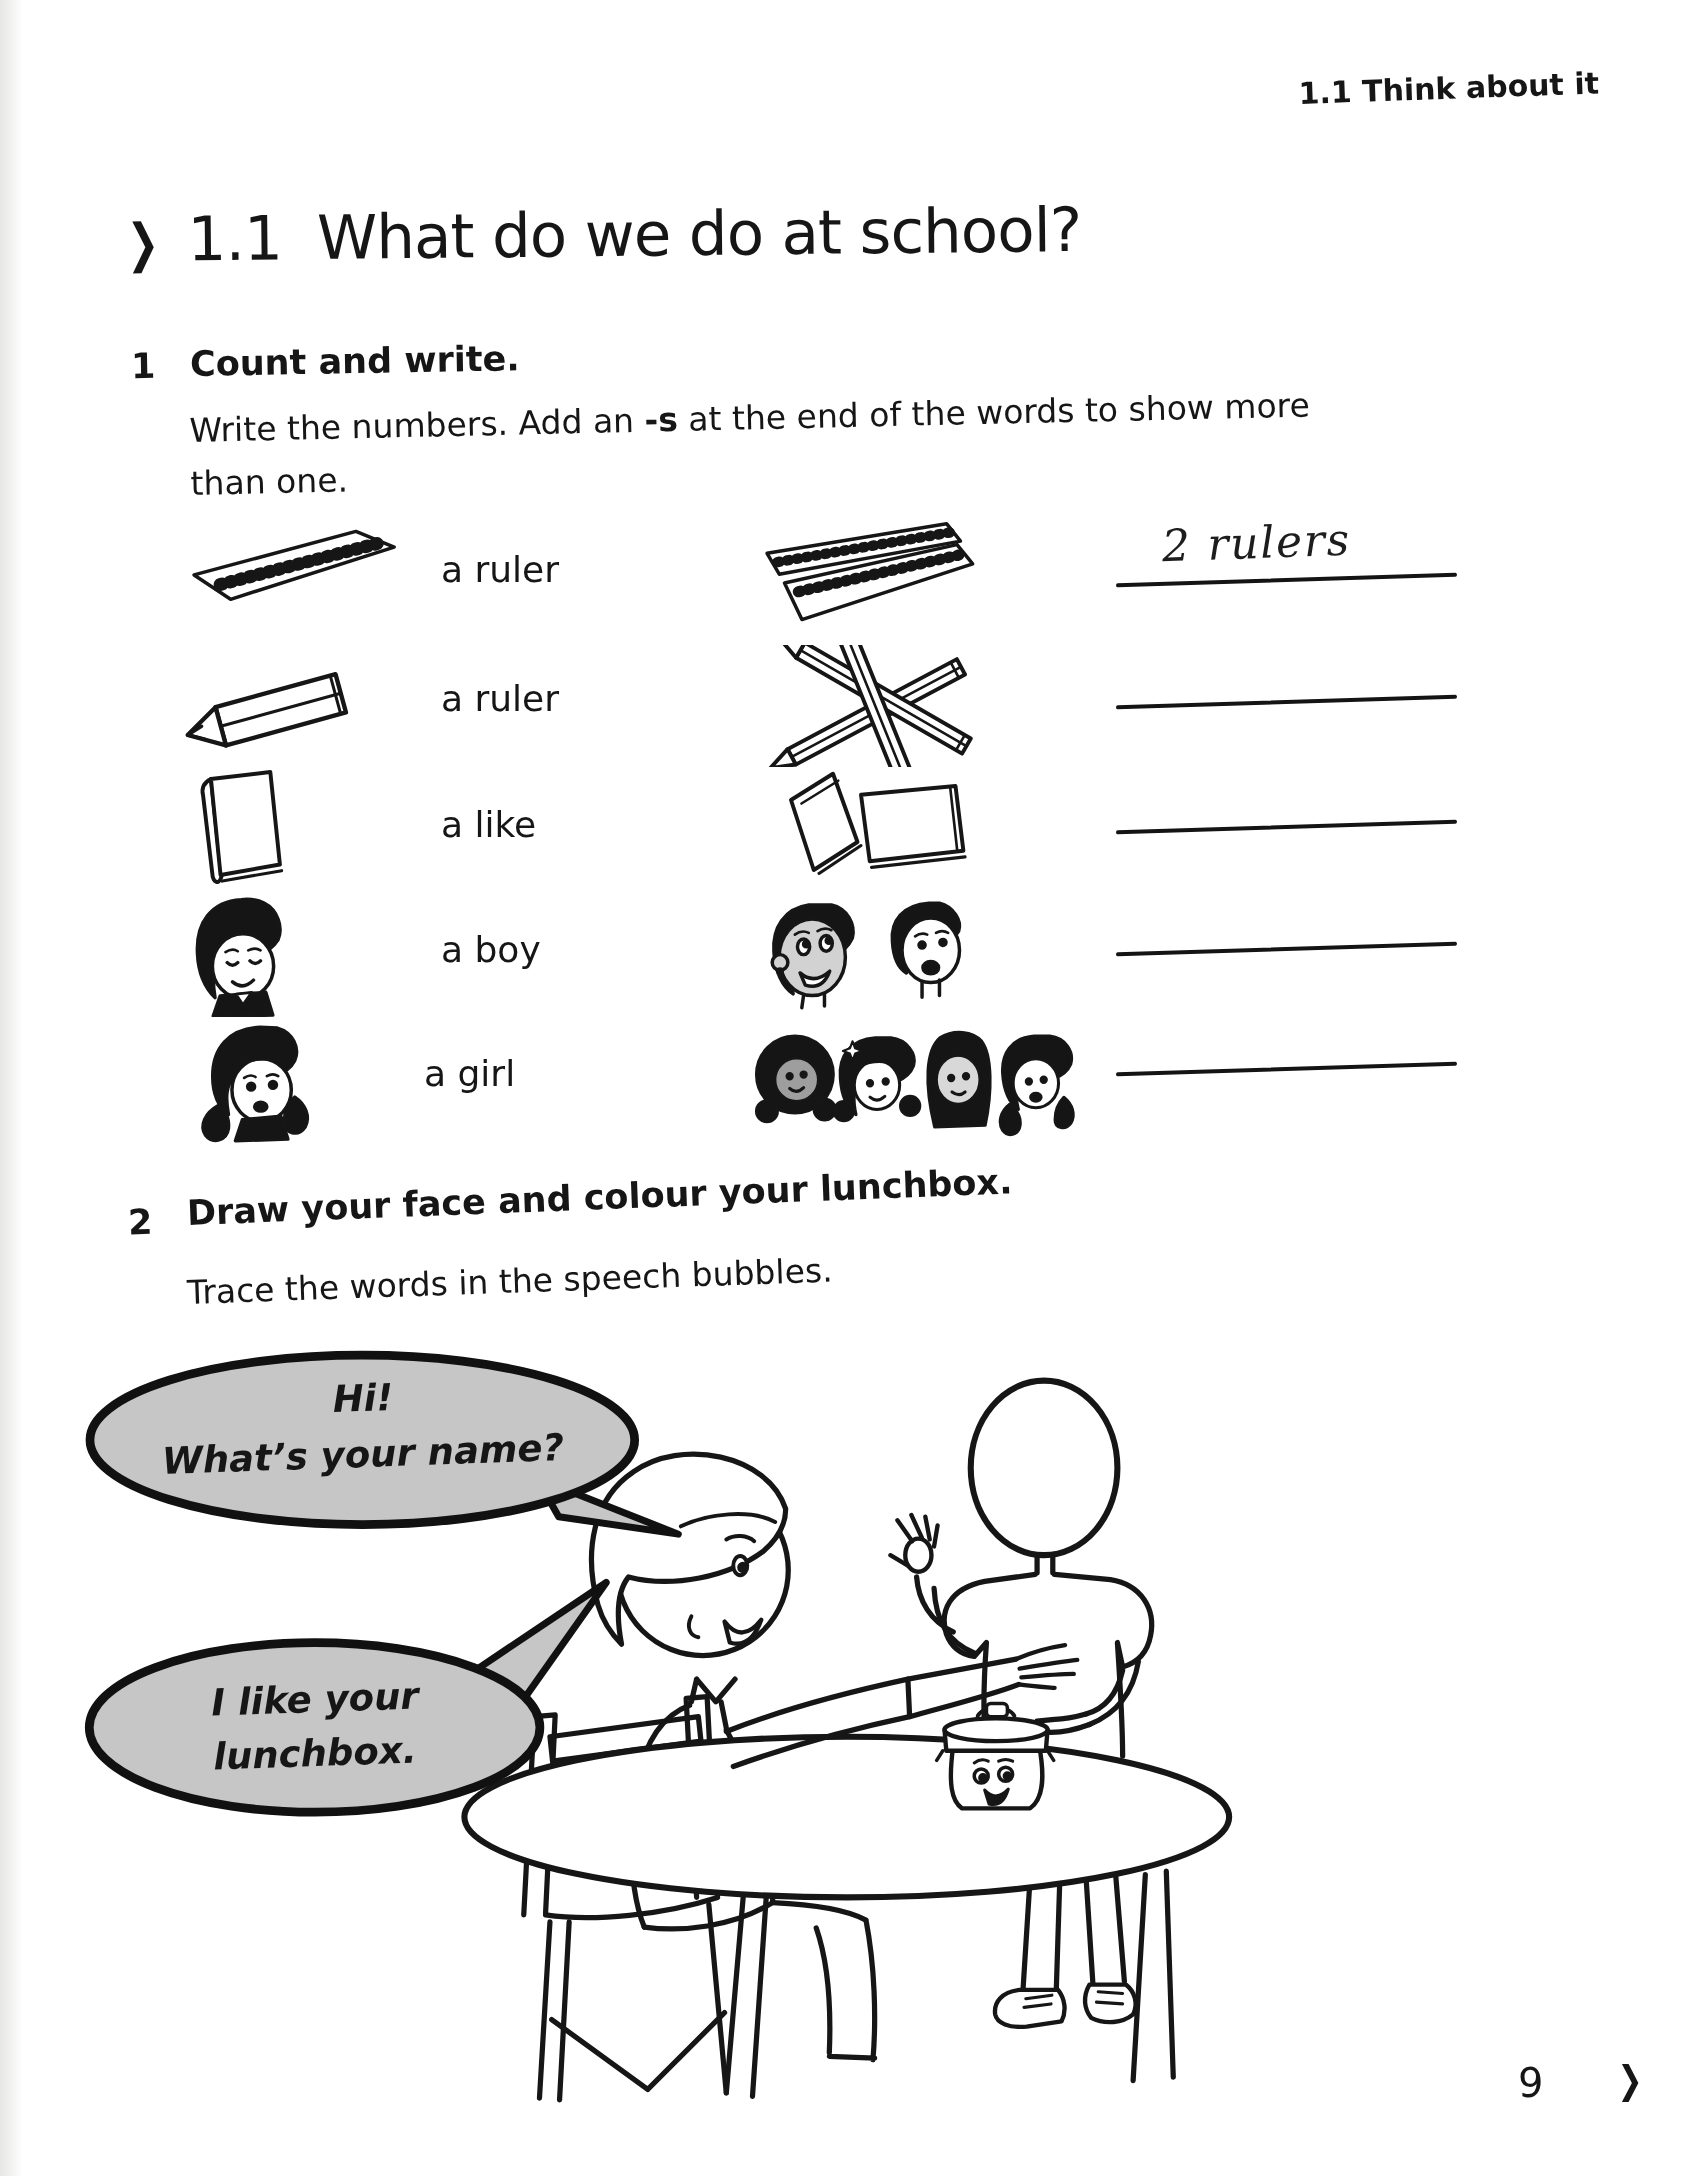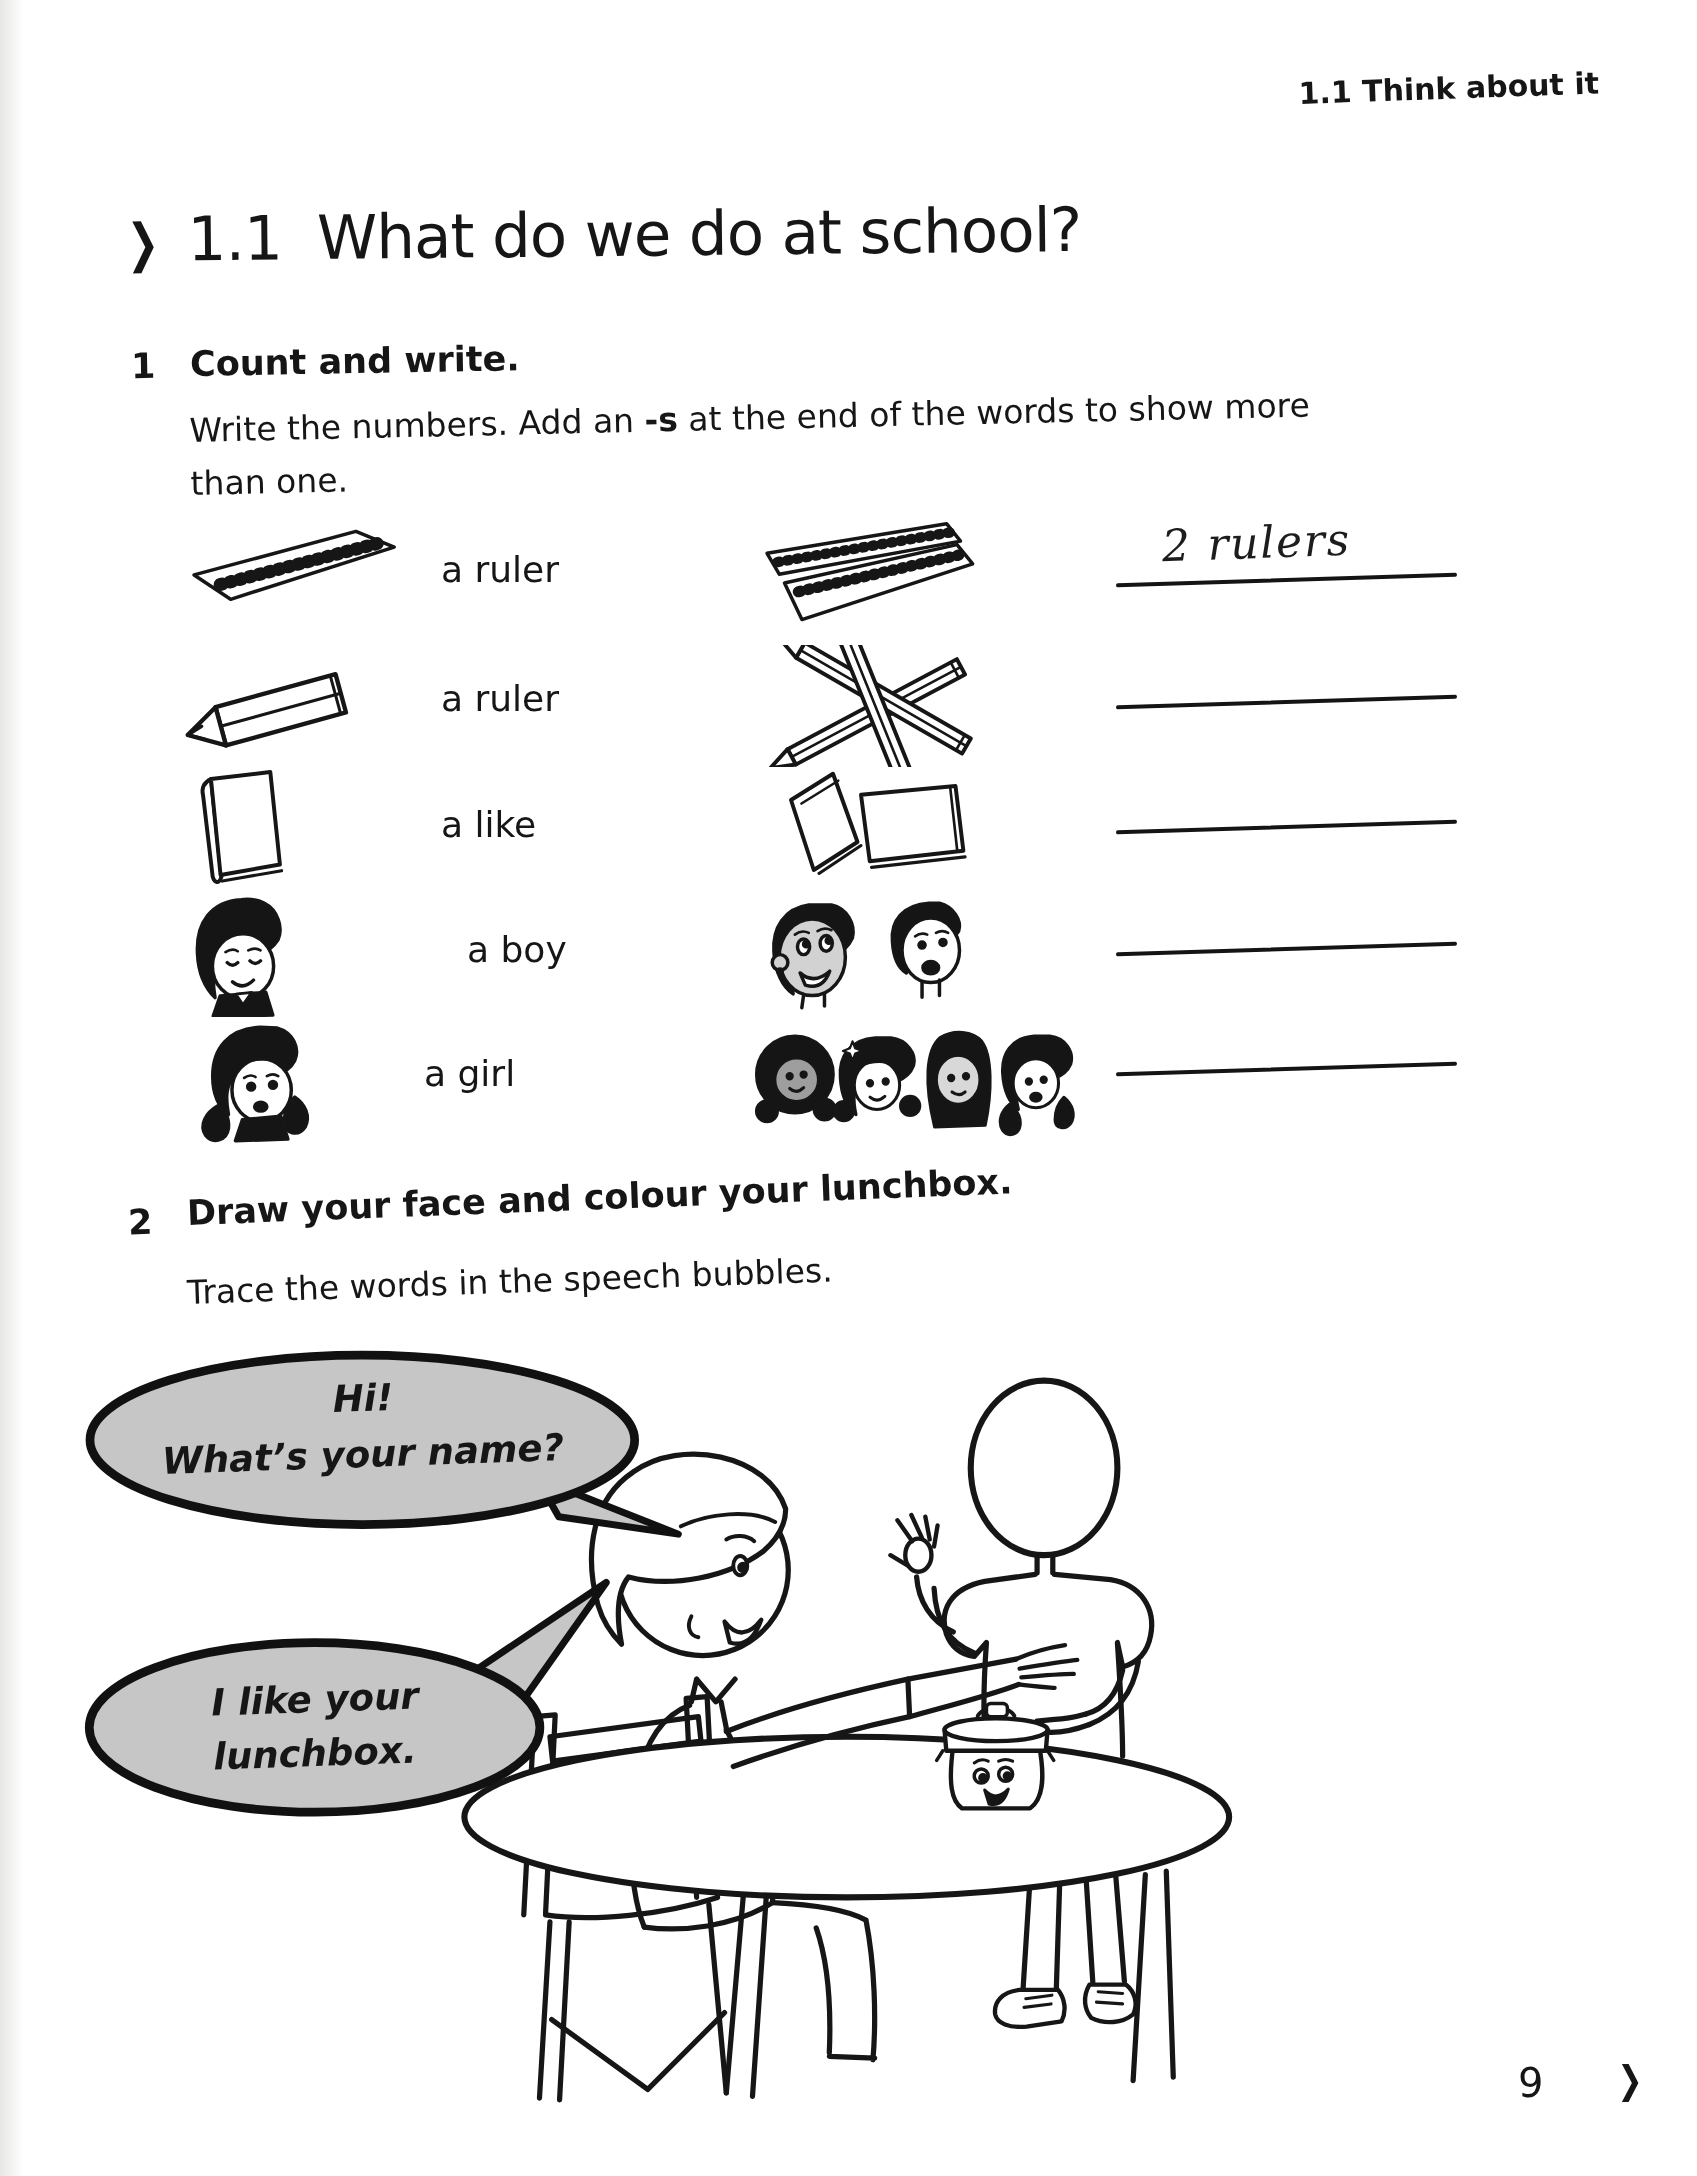--- a/index.html
+++ b/index.html
@@ -112,21 +112,21 @@
 
   <svg class="abs" style="left:187px;top:896px;" width="112" height="121" viewBox="0 0 128 138" stroke="#161616" fill="none" stroke-width="4" stroke-linecap="round" stroke-linejoin="round">
     <path d="M62,4 C28,6 10,30 12,66 C13,88 20,104 32,116 C28,92 30,78 38,70 C70,76 94,66 104,50 C110,36 104,16 88,8 C80,4 70,3 62,4 Z" fill="#151515"></path>
     <ellipse cx="64" cy="80" rx="35" ry="37" fill="#ffffff"></ellipse>
     <path d="M46,76 q6,6 12,0 M72,74 q6,6 12,0"></path>
     <path d="M44,64 q8,-5 14,-1 M70,62 q8,-4 14,0" stroke-width="3"></path>
     <path d="M52,98 q12,10 24,-2"></path>
     <path d="M38,114 L90,110 L98,136 L30,137 Z" fill="#151515"></path>
     <path d="M56,112 L64,124 L74,110 Z" fill="#ffffff" stroke-width="3"></path>
   </svg>
-  <div class="abs row-label" style="left:467px;top:929px;">a boy</div>
+  <div class="abs row-label" style="left:441px;top:929px;">a boy</div>
   <svg class="abs" style="left:758px;top:898px;" width="234" height="115" viewBox="0 0 268 132" stroke="#161616" fill="none" stroke-width="4" stroke-linecap="round" stroke-linejoin="round">
     <path d="M58,8 C30,12 16,34 18,62 C19,84 28,102 40,110 C36,90 38,76 46,70 C76,76 100,64 108,46 C112,30 102,12 84,8 Z" fill="#151515"></path>
     <ellipse cx="62" cy="68" rx="38" ry="44" fill="#d2d2d2"></ellipse>
     <circle cx="25" cy="74" r="9" fill="#d2d2d2"></circle>
       <circle cx="25" cy="84" r="2.5" fill="#151515"></circle>
     <ellipse cx="52" cy="56" rx="7" ry="9" fill="#ffffff"></ellipse>
       <circle cx="55" cy="53" r="3" fill="#151515"></circle>
     <ellipse cx="78" cy="52" rx="7" ry="9" fill="#ffffff"></ellipse>
       <circle cx="81" cy="49" r="3" fill="#151515"></circle>
     <path d="M42,42 q8,-6 16,-2 M68,38 q8,-5 16,-1" stroke-width="3"></path>

